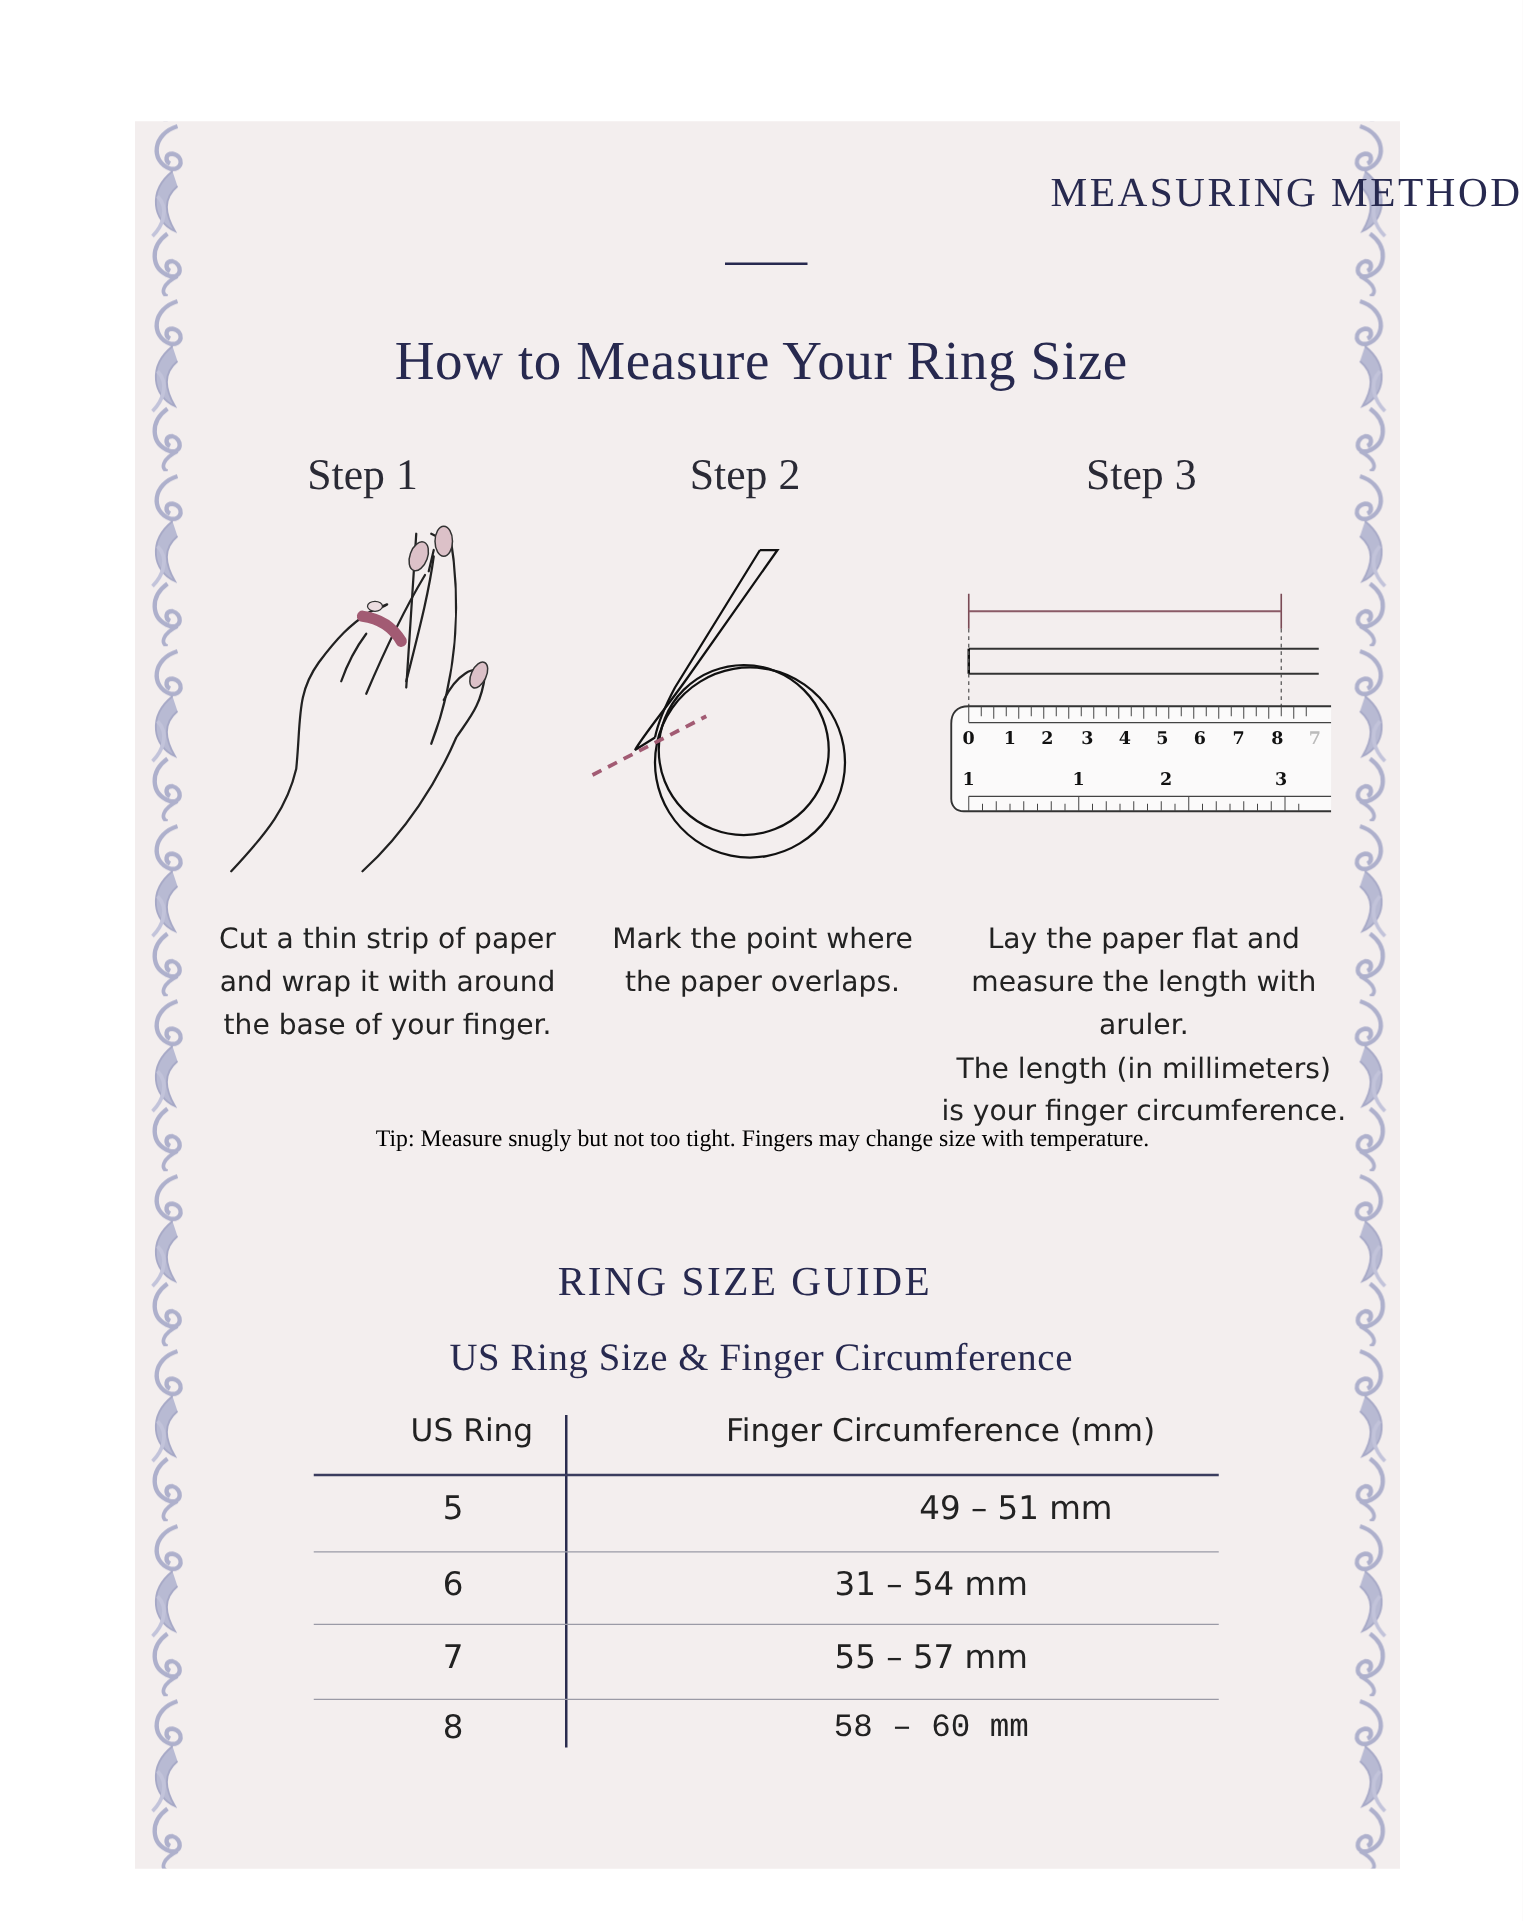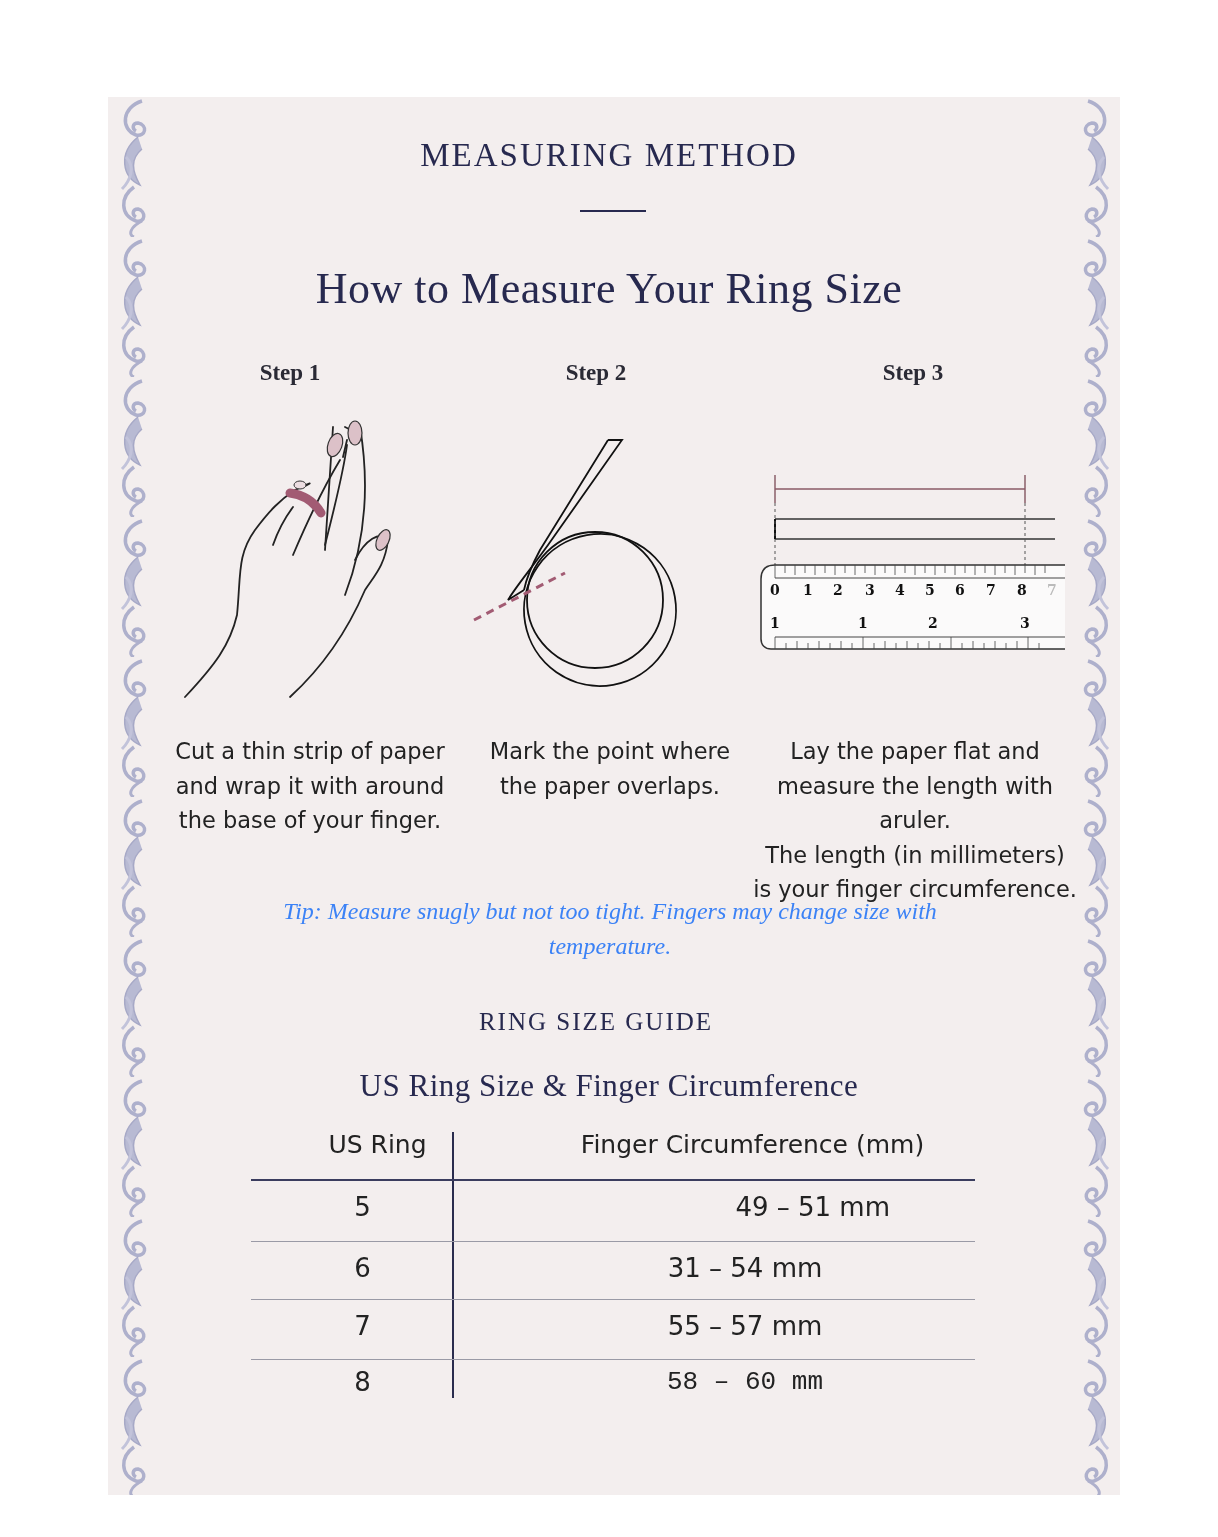--- a/index.html
+++ b/index.html
@@ -9,30 +9,30 @@
     background: #f3eeee;
   }
   .border-col { position: absolute; top: 0; width: 44px; height: 1398px; }
   .border-left { left: 4px; }
   .border-right { right: 2px; }
   .serif { font-family: "Liberation Serif", "DejaVu Serif", serif; color: #27294f; }
   .sans { font-family: "DejaVu Sans", "Liberation Sans", sans-serif; color: #222; }
   .abs { position: absolute; }
   .center { text-align: center; }
 
-  #kicker { left: 0; width: 1218px; top: 137px; font-size: 33px; letter-spacing: 2px; }
+  #kicker { left: 0; width: 1218px; top: 137px; font-size: 33px; letter-spacing: 2px; text-align: right; }
   #rule { left: 580px; top: 210px; width: 66px; height: 2px; background: #27294f; }
   #title { left: 0; width: 1218px; top: 263px; font-size: 44px; letter-spacing: 0.5px; }
 
-  .step-label { top: 360px; font-size: 23px; width: 240px; color: #2a2a35; font-weight: bold; }
+  .step-label { top: 360px; font-size: 35px; width: 240px; color: #2a2a35; }
   .step-desc { font-size: 22.5px; line-height: 34.5px; color: #222; white-space: pre-line; }
 
-  #tip { left: 230px; width: 760px; top: 894px; font-size: 24px; font-style: italic; line-height: 35px; color: #3b82f6; }
+  #tip { left: 230px; width: 760px; top: 894px; font-size: 19px; line-height: 35px; color: #000000; }
 
-  #guide { left: 0; width: 1192px; top: 1008px; font-size: 25px; letter-spacing: 2px; }
+  #guide { left: 0; width: 1192px; top: 1008px; font-size: 33px; letter-spacing: 2px; }
   #subtitle { left: 0; width: 1218px; top: 1068px; font-size: 31px; letter-spacing: 0.5px; }
 
   .th { top: 1130px; font-size: 25px; color: #222; }
   .td { font-size: 26px; color: #222; }
   .hline { position: absolute; left: 251px; width: 724px; }
 </style>
 </head>
 <body>
 
 <div class="card">

